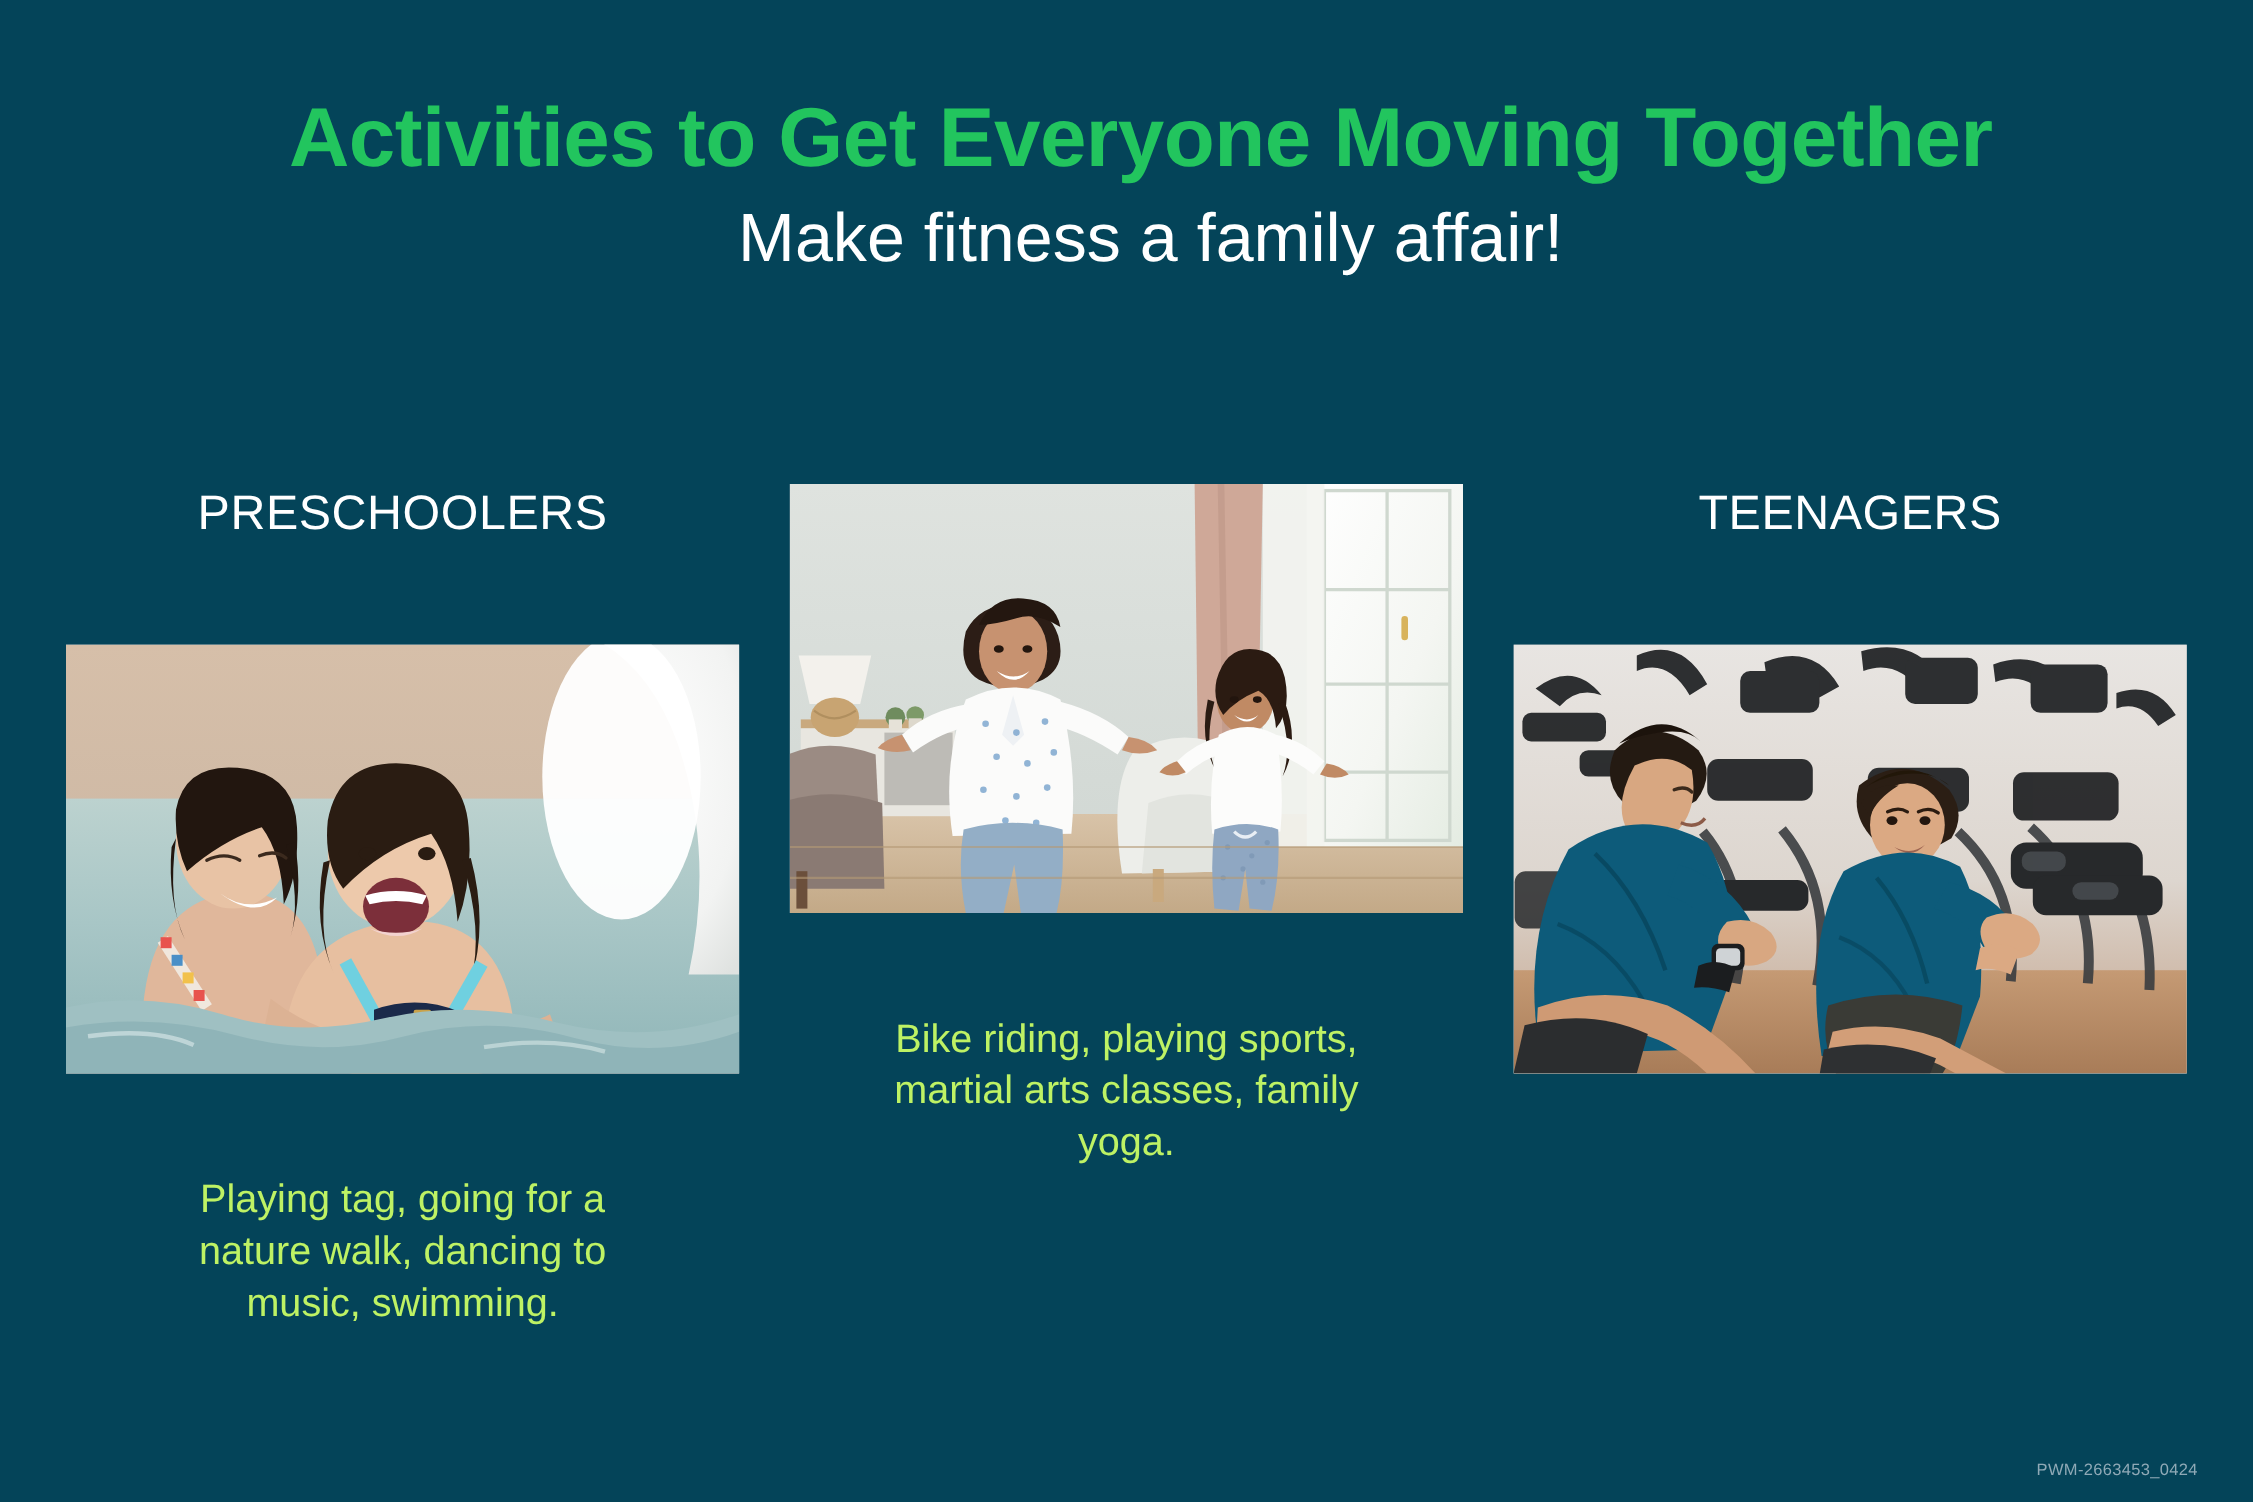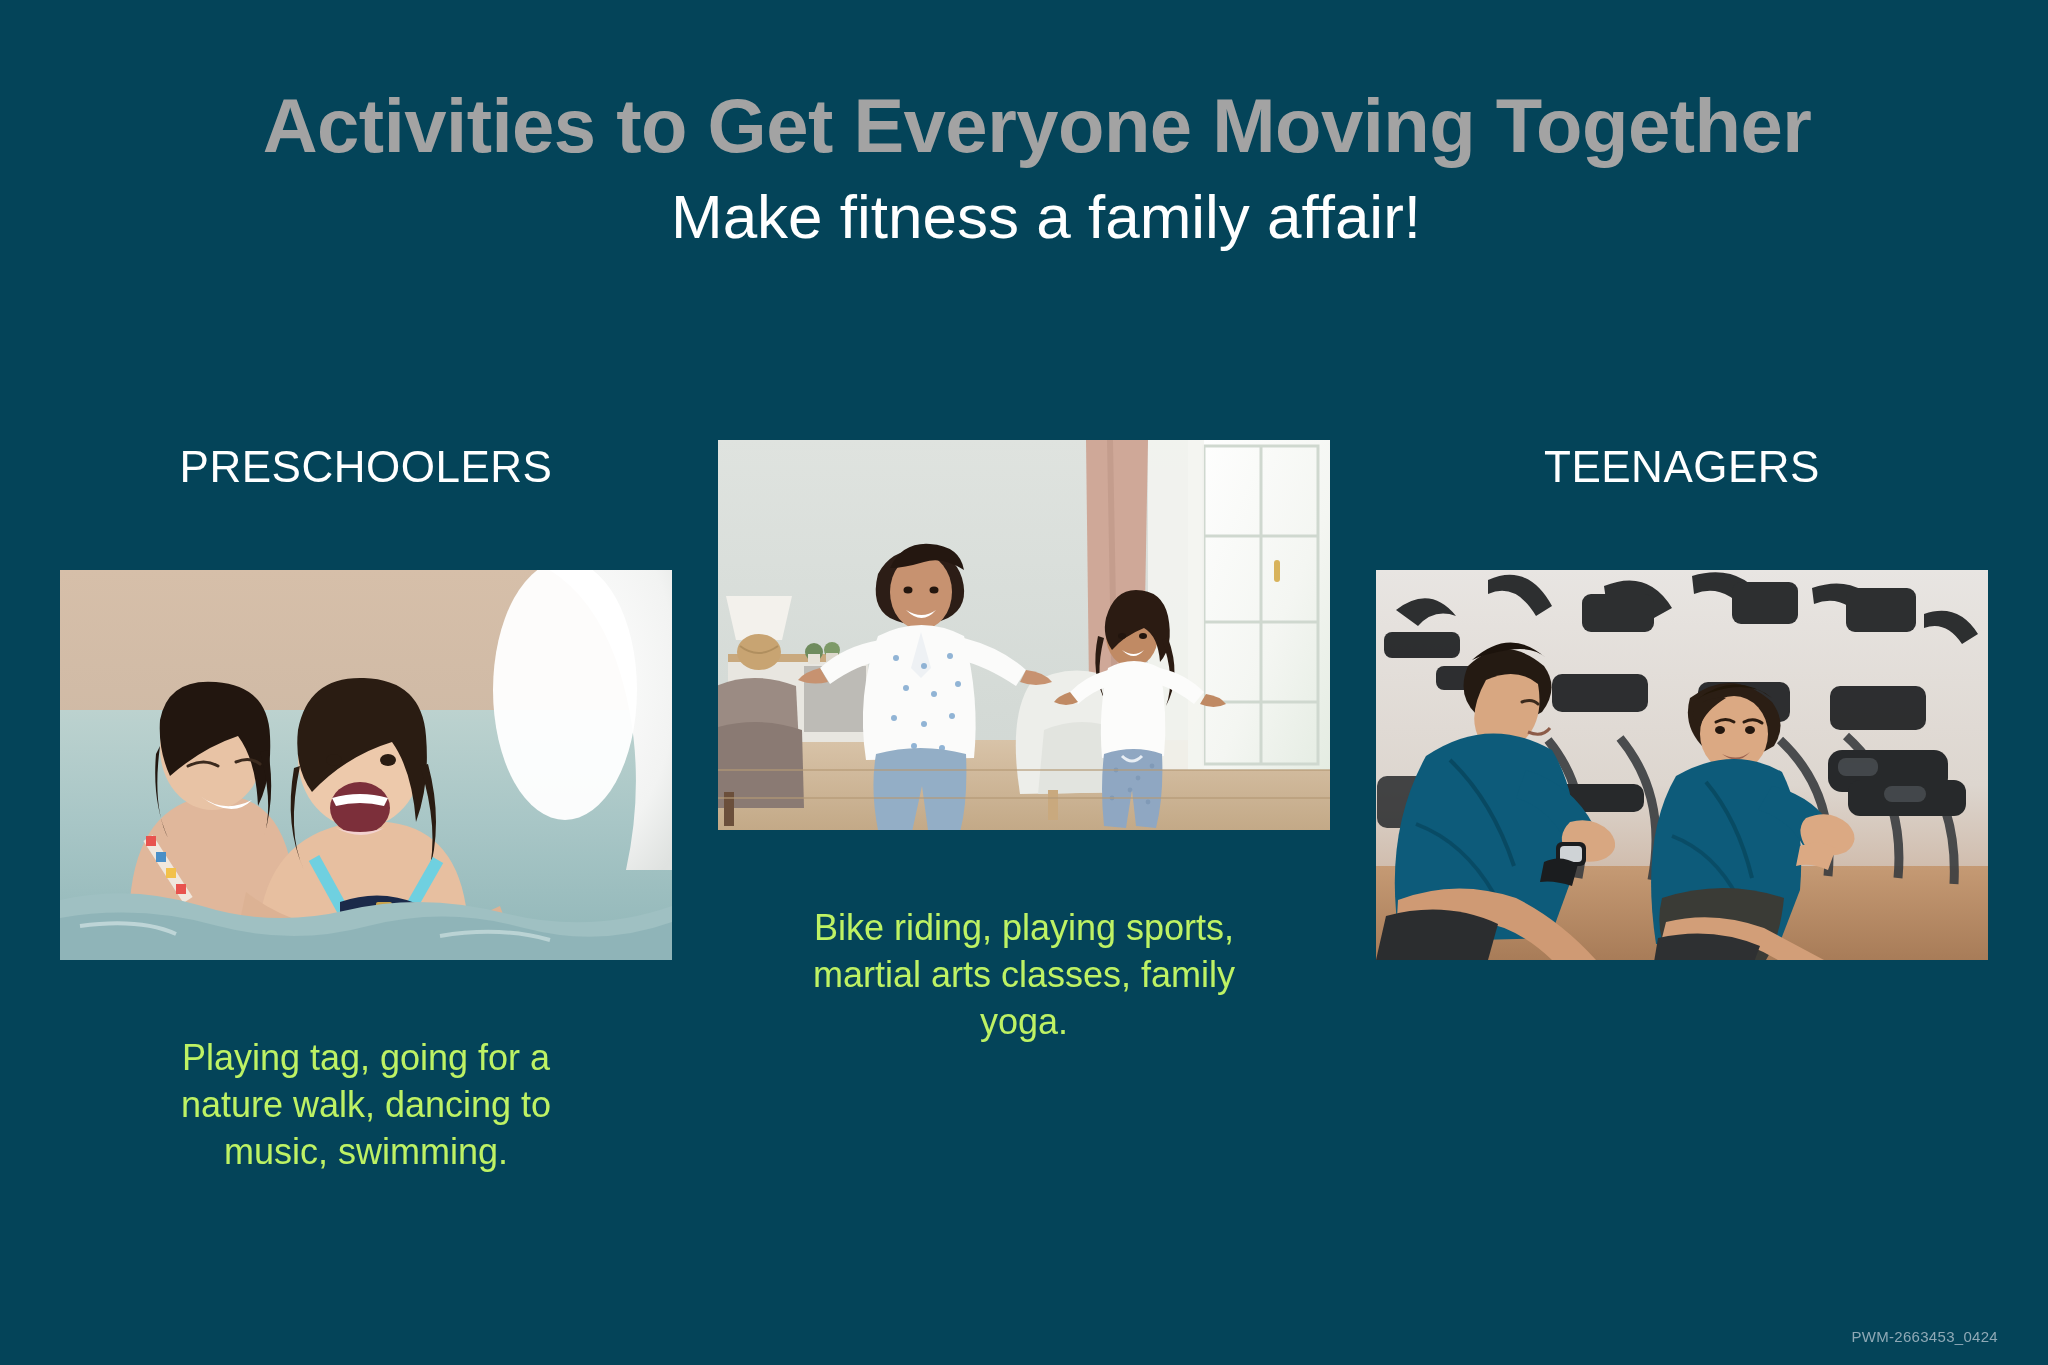--- a/index.html
+++ b/index.html
@@ -17,21 +17,21 @@
 
   
   .header {
     position:absolute;
     top:86px; left:0; right:0;
     text-align:center;
   }
   .title {
     font-size:76px;
     font-weight:bold;
-    color:#a3a3a3;
+    color:#22c55e;
     letter-spacing:-0.5px;
     line-height:1.05;
     white-space:nowrap;
     margin-left:26px;
   }
   .subtitle {
     margin-top:18px;
     font-size:62px;
     font-weight:normal;
     color:#ffffff;
@@ -48,20 +48,21 @@
     width:1928px;
     display:flex;
     justify-content:space-between;
     align-items:flex-start;
   }
   .col {
     width:612px;
     display:flex;
     flex-direction:column;
     align-items:center;
+    gap:16px;
   }
   .col-head {
     height:130px;
     font-size:44px;
     font-weight:normal;
     color:#ffffff;
     text-align:center;
     line-height:1.22;
     letter-spacing:0.5px;
     max-width:420px;

